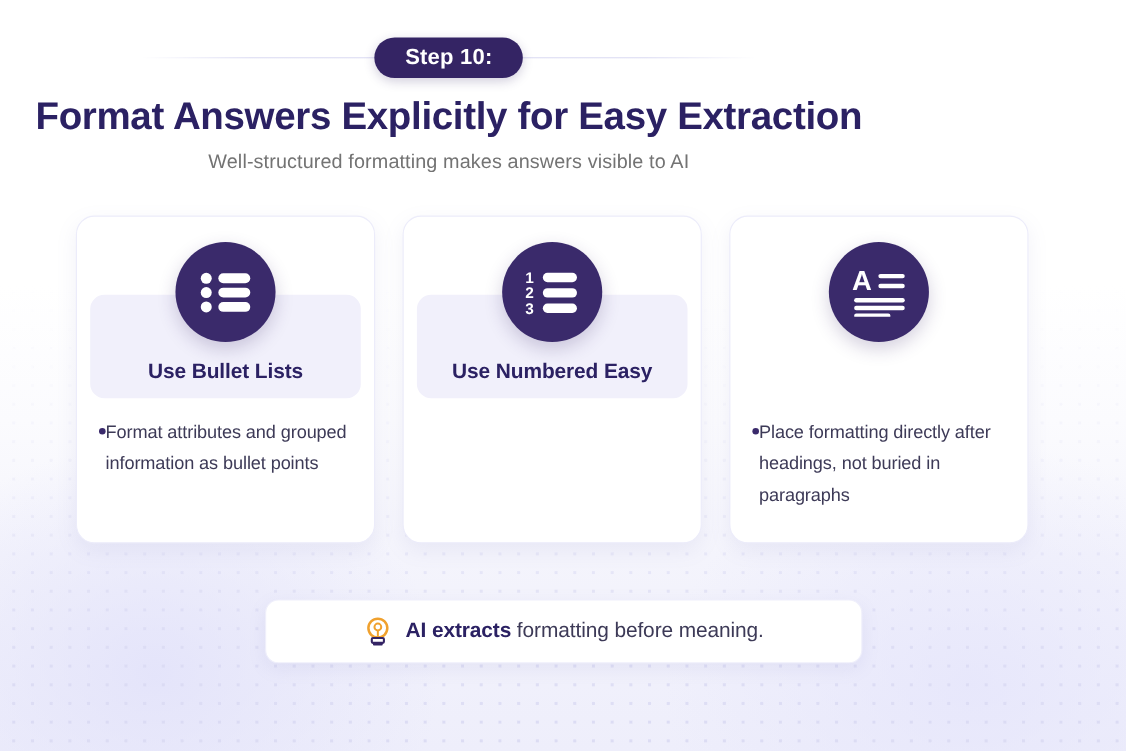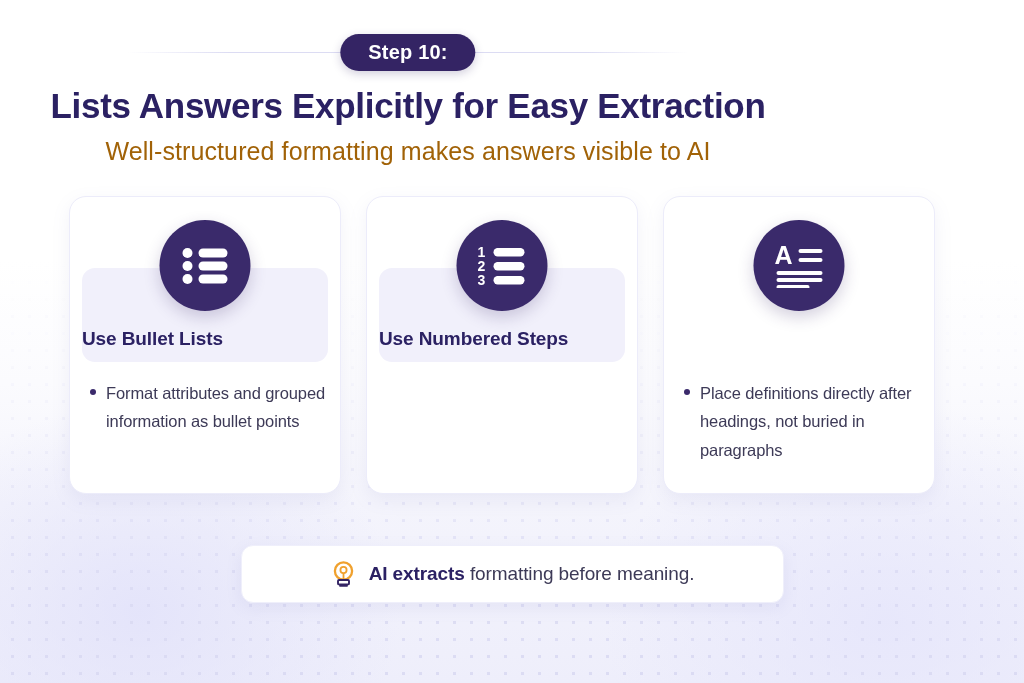--- a/index.html
+++ b/index.html
@@ -92,23 +92,23 @@
     font-size: 35px;
     font-weight: 700;
     color: #2b2163;
     letter-spacing: -.3px;
     line-height: 1.12;
   }
 
   .subtitle {
     position: absolute;
     top: 137px; left: 0; right: 0;
-    font-size: 25px;
+    font-size: 18px;
     font-weight: 400;
-    color: #a16207;
+    color: #737373;
     letter-spacing: .1px;
   }
 
   
   .cards {
     position: absolute;
     top: 196px; left: 69px;
     width: 886px;
     display: flex;
     gap: 25px;
@@ -143,35 +143,35 @@
     position: absolute;
     top: 71px; left: 12px; right: 12px;
     height: 94px;
     background: #f1f0fb;
     border-radius: 13px;
     z-index: 1;
   }
   .head-text {
     position: absolute;
     bottom: 12px; left: 0; right: 0;
+    text-align: center;
     font-size: 19px;
     font-weight: 700;
     color: #2b2163;
     letter-spacing: -.1px;
     white-space: nowrap;
   }
 
   .card-body {
     position: absolute;
     top: 182px; left: 20px; right: 14px;
     z-index: 2;
   }
   .bullet-row {
     display: flex;
-    gap: 10px;
     align-items: flex-start;
     justify-content: space-between;
   }
   .bullet-dot {
     flex: 0 0 auto;
     width: 6px; height: 6px;
     border-radius: 50%;
     background: #3a2a6b;
     margin-top: 10px;
   }
@@ -212,21 +212,21 @@
 <div class="bg-base"></div>
 <div class="bg-glow-l"></div>
 <div class="bg-glow-r"></div>
 <div class="bg-dots"></div>
 
 <div class="stage">
 
   <div class="header">
     <div class="divider-line"></div>
     <div class="step-badge">Step 10:</div>
-    <div class="title">Lists Answers Explicitly for Easy Extraction</div>
+    <div class="title">Format Answers Explicitly for Easy Extraction</div>
     <div class="subtitle">Well-structured formatting makes answers visible to AI</div>
   </div>
 
   <div class="cards">
 
     <div class="card">
       <div class="icon-circle">
         <svg width="48" height="40" viewBox="0 0 48 40" aria-hidden="true">
           <circle cx="6" cy="7" r="5" fill="#ffffff"></circle>
           <circle cx="6" cy="20" r="5" fill="#ffffff"></circle>
@@ -252,39 +252,39 @@
         <svg width="50" height="42" viewBox="0 0 50 42" aria-hidden="true">
           <text x="0" y="12" font-family="Liberation Sans, sans-serif" font-size="14" font-weight="700" fill="#ffffff">1</text>
           <text x="0" y="26" font-family="Liberation Sans, sans-serif" font-size="14" font-weight="700" fill="#ffffff">2</text>
           <text x="0" y="40" font-family="Liberation Sans, sans-serif" font-size="14" font-weight="700" fill="#ffffff">3</text>
           <rect x="16" y="3" width="31" height="8.5" rx="4.2" fill="#ffffff"></rect>
           <rect x="16" y="17" width="31" height="8.5" rx="4.2" fill="#ffffff"></rect>
           <rect x="16" y="31" width="31" height="8.5" rx="4.2" fill="#ffffff"></rect>
         </svg>
       </div>
       <div class="head-band">
-        <div class="head-text">Use Numbered Steps</div>
+        <div class="head-text">Use Numbered Easy</div>
       </div>
     </div>
 
     <div class="card">
       <div class="icon-circle">
         <svg width="50" height="44" viewBox="0 0 50 44" aria-hidden="true">
           <text x="0" y="20" font-family="Liberation Sans, sans-serif" font-size="25" font-weight="700" fill="#ffffff">A</text>
           <rect x="24" y="5" width="24" height="4" rx="2" fill="#ffffff"></rect>
           <rect x="24" y="14" width="24" height="4" rx="2" fill="#ffffff"></rect>
           <rect x="2" y="27" width="46" height="4" rx="2" fill="#ffffff"></rect>
           <rect x="2" y="34" width="46" height="4" rx="2" fill="#ffffff"></rect>
           <rect x="2" y="41" width="33" height="4" rx="2" fill="#ffffff"></rect>
         </svg>
       </div>
       <div class="card-body">
         <div class="bullet-row">
           <span class="bullet-dot"></span>
-          <span class="bullet-text">Place definitions directly after headings, not buried in paragraphs</span>
+          <span class="bullet-text">Place formatting directly after headings, not buried in paragraphs</span>
         </div>
       </div>
     </div>
 
   </div>
 
   <div class="callout">
     <svg class="bulb" width="25" height="28" viewBox="0 0 25 28" aria-hidden="true">
       <circle cx="12.5" cy="11" r="8.6" fill="none" stroke="#f0a12e" stroke-width="2.3"></circle>
       <circle cx="12.5" cy="10" r="3.1" fill="none" stroke="#f0a12e" stroke-width="1.8"></circle>

